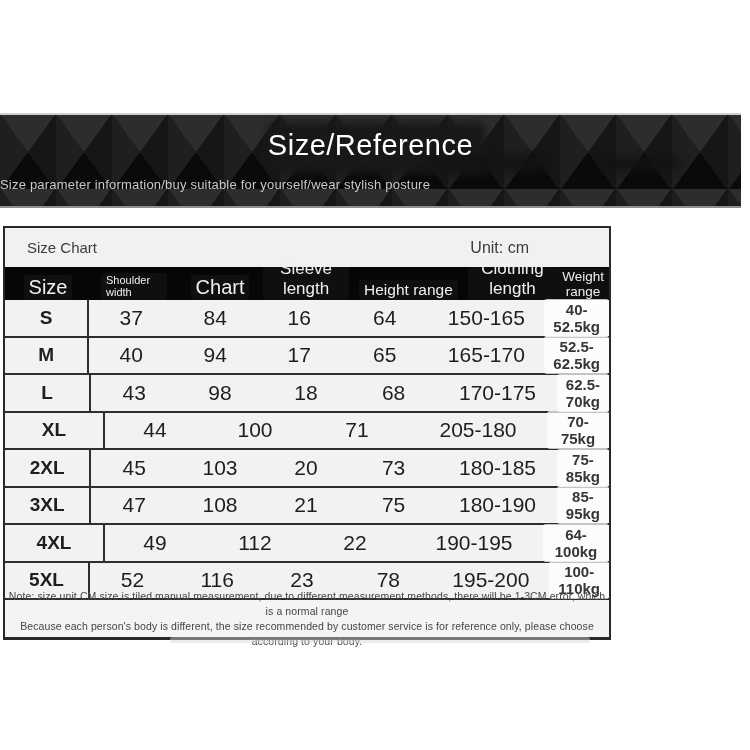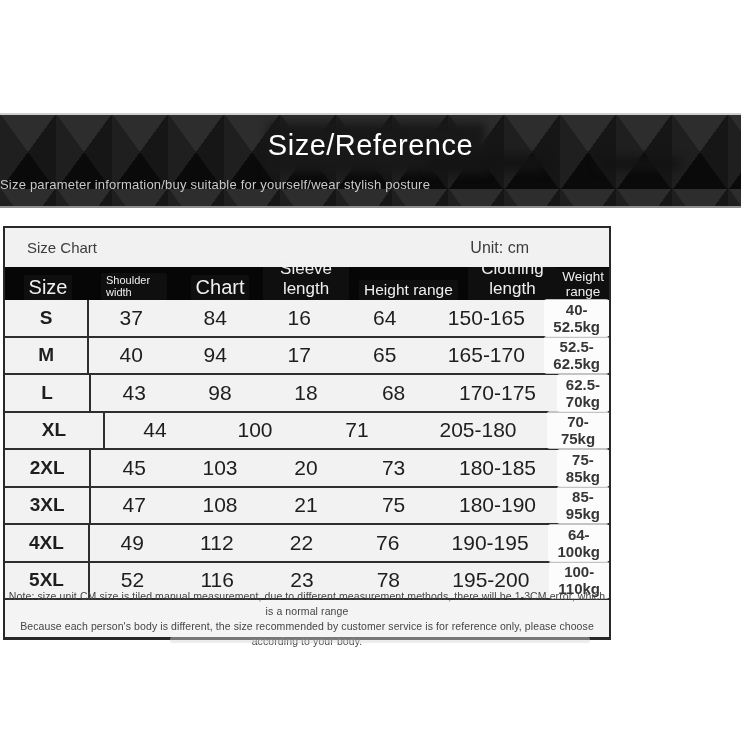--- a/index.html
+++ b/index.html
@@ -216,21 +216,20 @@
       <div class="cell c6">
           <span class="pill">85-95kg</span>
         </div>
     </div>
 
     <div class="body-row">
       <div class="cell c0">4XL</div>
       <div class="cell c1">49</div>
       <div class="cell c2">112</div>
       <div class="cell c3">22</div>
-      <div class="cell c4">76</div>
       <div class="cell c5">190-195</div>
       <div class="cell c6">
           <span class="pill">64-100kg</span>
         </div>
     </div>
 
     <div class="body-row">
       <div class="cell c0">5XL</div>
       <div class="cell c1">52</div>
       <div class="cell c2">116</div>

